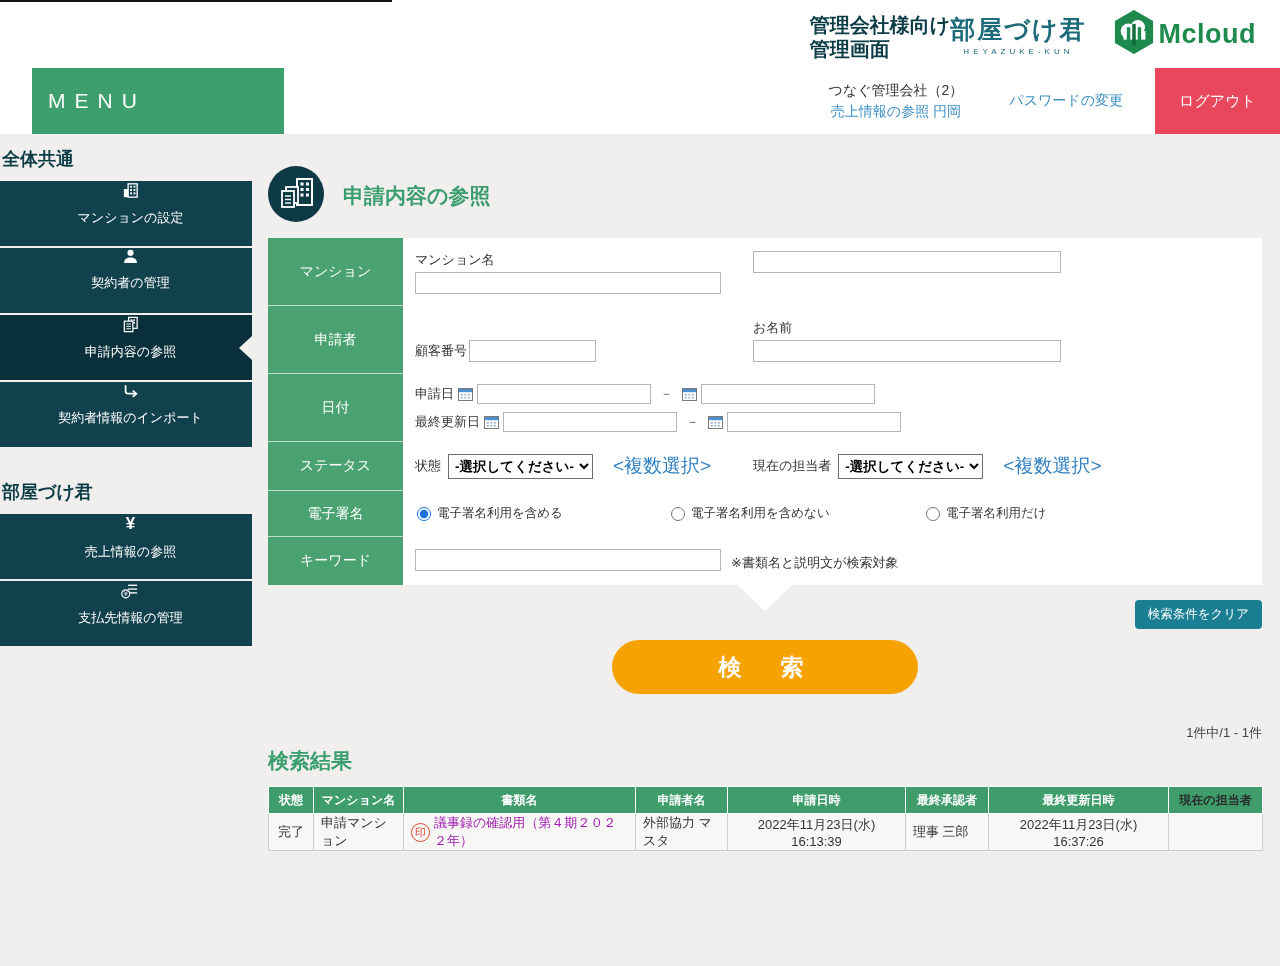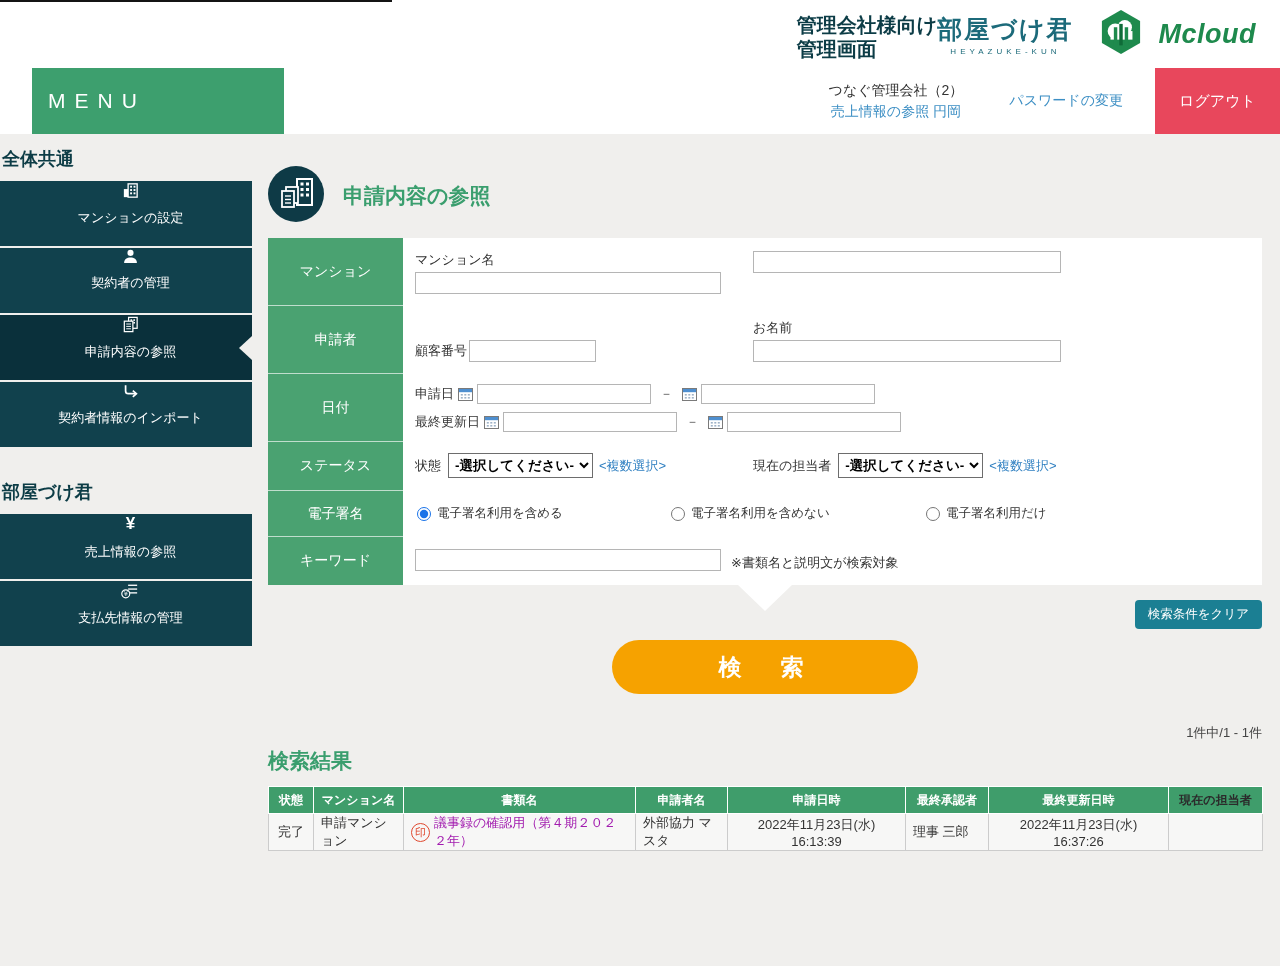--- a/index.html
+++ b/index.html
@@ -11,21 +11,21 @@
   }
   .top-sliver { position:absolute; top:0; left:0; width:392px; height:2px; background:#141414; z-index:50; }
 
   
   .header { height:68px; background:#fff; display:flex; justify-content:flex-end; align-items:center; }
   .app-title { color:#0c3c46; font-weight:bold; font-size:20px; line-height:1.2; padding:6px 0 0 10px; }
   .brand { display:flex; align-items:center; gap:26px; padding-right:24px; }
   .heyazuke { text-align:center; color:#1c6a7a; }
   .heyazuke-title { font-size:25px; font-weight:bold; letter-spacing:2px; }
   .heyazuke-sub { font-size:8px; letter-spacing:4px; margin-top:1px; }
-  .mcloud { display:flex; align-items:center; gap:17px;font-style:italic; }
+  .mcloud { display:flex; align-items:center; gap:4px; }
   .mcloud-text { color:#1e8a4d; font-size:27px; font-weight:bold; letter-spacing:0.5px; }
 
   
   .menubar { height:66px; display:flex; background:#fff;padding-left:32px; }
   .menu-left { width:252px; background:#3d9f6e; color:#fff; font-size:21px; letter-spacing:9px; display:flex; align-items:center; padding-left:16px; }
   .menu-right { flex:1; display:flex; align-items:center; }
   .account { margin-left:auto; text-align:center; font-size:14px; line-height:1.5; }
   .account-company { color:#333; }
   .account-user { color:#3d8fc4; cursor:pointer; }
   .pw-link { color:#3d8fc4; font-size:14px; margin:0 32px 0 46px; cursor:pointer; }
@@ -54,21 +54,21 @@
   .abs { position:absolute; }
   .flabel { font-size:13px; color:#333; margin-bottom:3px; }
   .txt { border:1px solid #b5b5b5; height:22px; font-size:13px; padding:0 4px; font-family:inherit; background:#fff; }
   .w306 { width:306px; } .w308 { width:308px; } .w127 { width:127px; } .w174 { width:174px; }
   .inline-group { display:flex; align-items:center; gap:2px; }
   .date-line { display:flex; align-items:center; gap:4px; height:24px; margin-bottom:4px; }
   .date-line .txt { height:20px; }
   .dash { color:#555; padding:0 5px; }
   .cal { cursor:pointer; display:inline-flex; }
   .sel { font-weight:bold; font-size:13.5px; height:25px; border:1px solid #6d6d6d; background:#fff; font-family:inherit; padding:0 2px; }
-  .mlink { color:#2e7fc1; font-size:13px; margin-left:4px; cursor:pointer; }
+  .mlink { color:#2e7fc1; font-size:19px; margin-left:18px; cursor:pointer; }
   .radio-opt { display:flex; align-items:center; gap:6px; font-size:12.5px; color:#333; }
   .radio-opt input { accent-color:#1a73e8; width:14px; height:14px; cursor:pointer; }
   .note { color:#333; font-size:13px; }
 
   .below-form { position:relative; width:994px; margin-left:16px; height:55px; }
   .form-arrow { position:absolute; left:50%; margin-left:-27px; top:0; width:0; height:0; border-left:27px solid transparent; border-right:27px solid transparent; border-top:26px solid #fff; }
   .clear-btn { position:absolute; right:0; top:15px; height:29px; padding:0 13px; background:#1b7f93; color:#fff; border:none; border-radius:4px; font-size:12.5px; cursor:pointer; font-family:inherit; }
 
   .search-btn { display:block; margin:0 auto; margin-left:360px; width:306px; height:54px; background:#f6a200; border:none; border-radius:27px; color:#fff; font-size:23px; font-weight:bold; letter-spacing:8px; cursor:pointer; font-family:inherit; }
 

